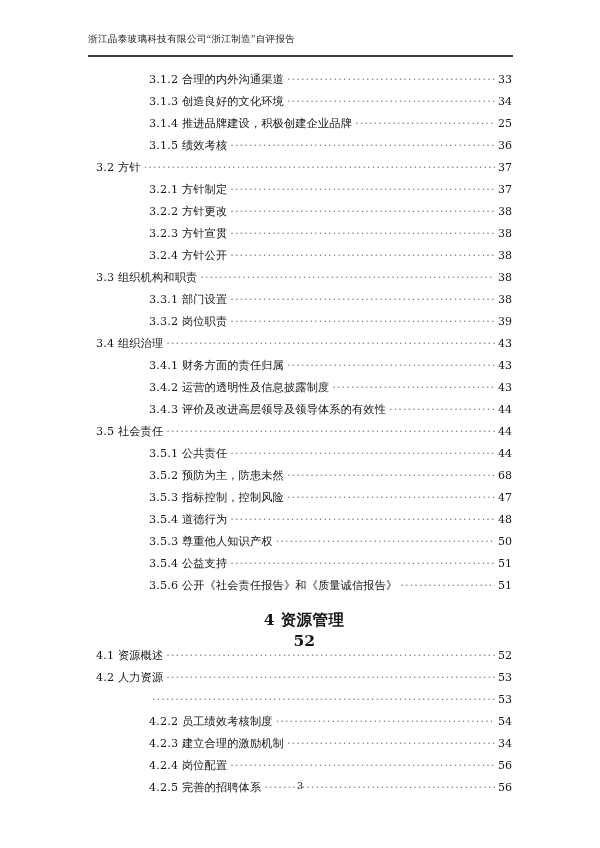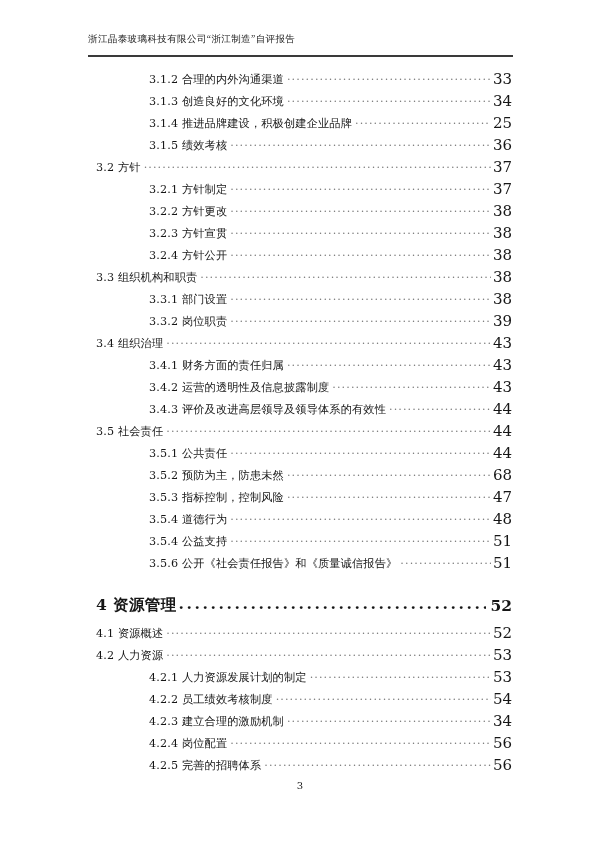--- a/index.html
+++ b/index.html
@@ -53,21 +53,21 @@
   .toc-row {
     display: flex;
     align-items: center;
     height: 22px;
     box-sizing: border-box;
     padding-right: 88px;   
     color: #161616;
   }
 
   
-  .lvl1 { padding-left: 96px; }
+  .lvl1 { padding-left: 96px; flex-direction: column; }
   .lvl2 { padding-left: 96px; }
   .lvl3 { padding-left: 149px; }
 
   .toc-label {
     font-size: 11.2px;
     white-space: nowrap;
     letter-spacing: 0.15px;
     flex: 0 0 auto;
   }
   .toc-leader {
@@ -82,21 +82,21 @@
   .toc-leader::after {
     content: "......................................................................................................................................................";
     font-size: 11.2px;
     letter-spacing: 1.1px;
     color: #7d7d7d;
     display: block;
     white-space: nowrap;
     line-height: 10px;
   }
   .toc-page {
-    font-size: 15px;
+    font-size: 11px;
     flex: 0 0 auto;
     min-width: 15px;
     text-align: right;
     font-family: "DejaVu Serif", "Liberation Serif", serif;
   }
 
   
   .toc-row.major {
     height: 34px;
     align-items: center;
@@ -248,20 +248,25 @@
         <span class="toc-label">3.5.3 指标控制，控制风险</span>
         <span class="toc-leader"></span>
         <span class="toc-page">47</span>
       </div>
       <div class="toc-row lvl3">
         <span class="toc-label">3.5.4 道德行为</span>
         <span class="toc-leader"></span>
         <span class="toc-page">48</span>
       </div>
       <div class="toc-row lvl3">
+        <span class="toc-label">3.5.3  尊重他人知识产权</span>
+        <span class="toc-leader"></span>
+        <span class="toc-page">50</span>
+      </div>
+      <div class="toc-row lvl3">
         <span class="toc-label">3.5.4  公益支持</span>
         <span class="toc-leader"></span>
         <span class="toc-page">51</span>
       </div>
       <div class="toc-row lvl3">
         <span class="toc-label">3.5.6 公开《社会责任报告》和《质量诚信报告》</span>
         <span class="toc-leader"></span>
         <span class="toc-page">51</span>
       </div>
       <div class="spacer-before-major"></div>
@@ -274,21 +279,20 @@
         <span class="toc-label">4.1 资源概述</span>
         <span class="toc-leader"></span>
         <span class="toc-page">52</span>
       </div>
       <div class="toc-row lvl2">
         <span class="toc-label">4.2 人力资源</span>
         <span class="toc-leader"></span>
         <span class="toc-page">53</span>
       </div>
       <div class="toc-row lvl3">
-        <span class="toc-label">4.2.1 人力资源发展计划的制定</span>
         <span class="toc-leader"></span>
         <span class="toc-page">53</span>
       </div>
       <div class="toc-row lvl3">
         <span class="toc-label">4.2.2 员工绩效考核制度</span>
         <span class="toc-leader"></span>
         <span class="toc-page">54</span>
       </div>
       <div class="toc-row lvl3">
         <span class="toc-label">4.2.3  建立合理的激励机制</span>

